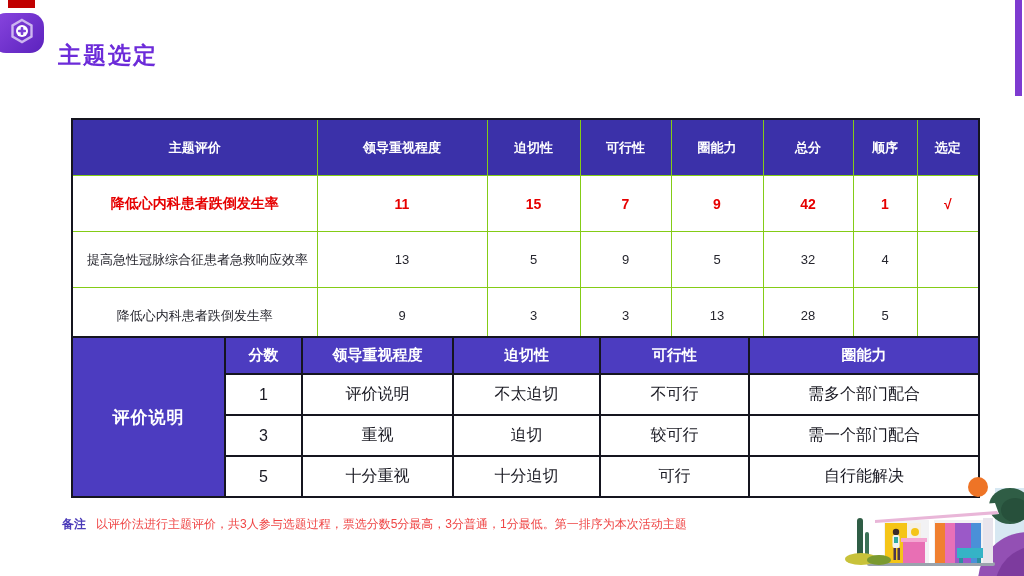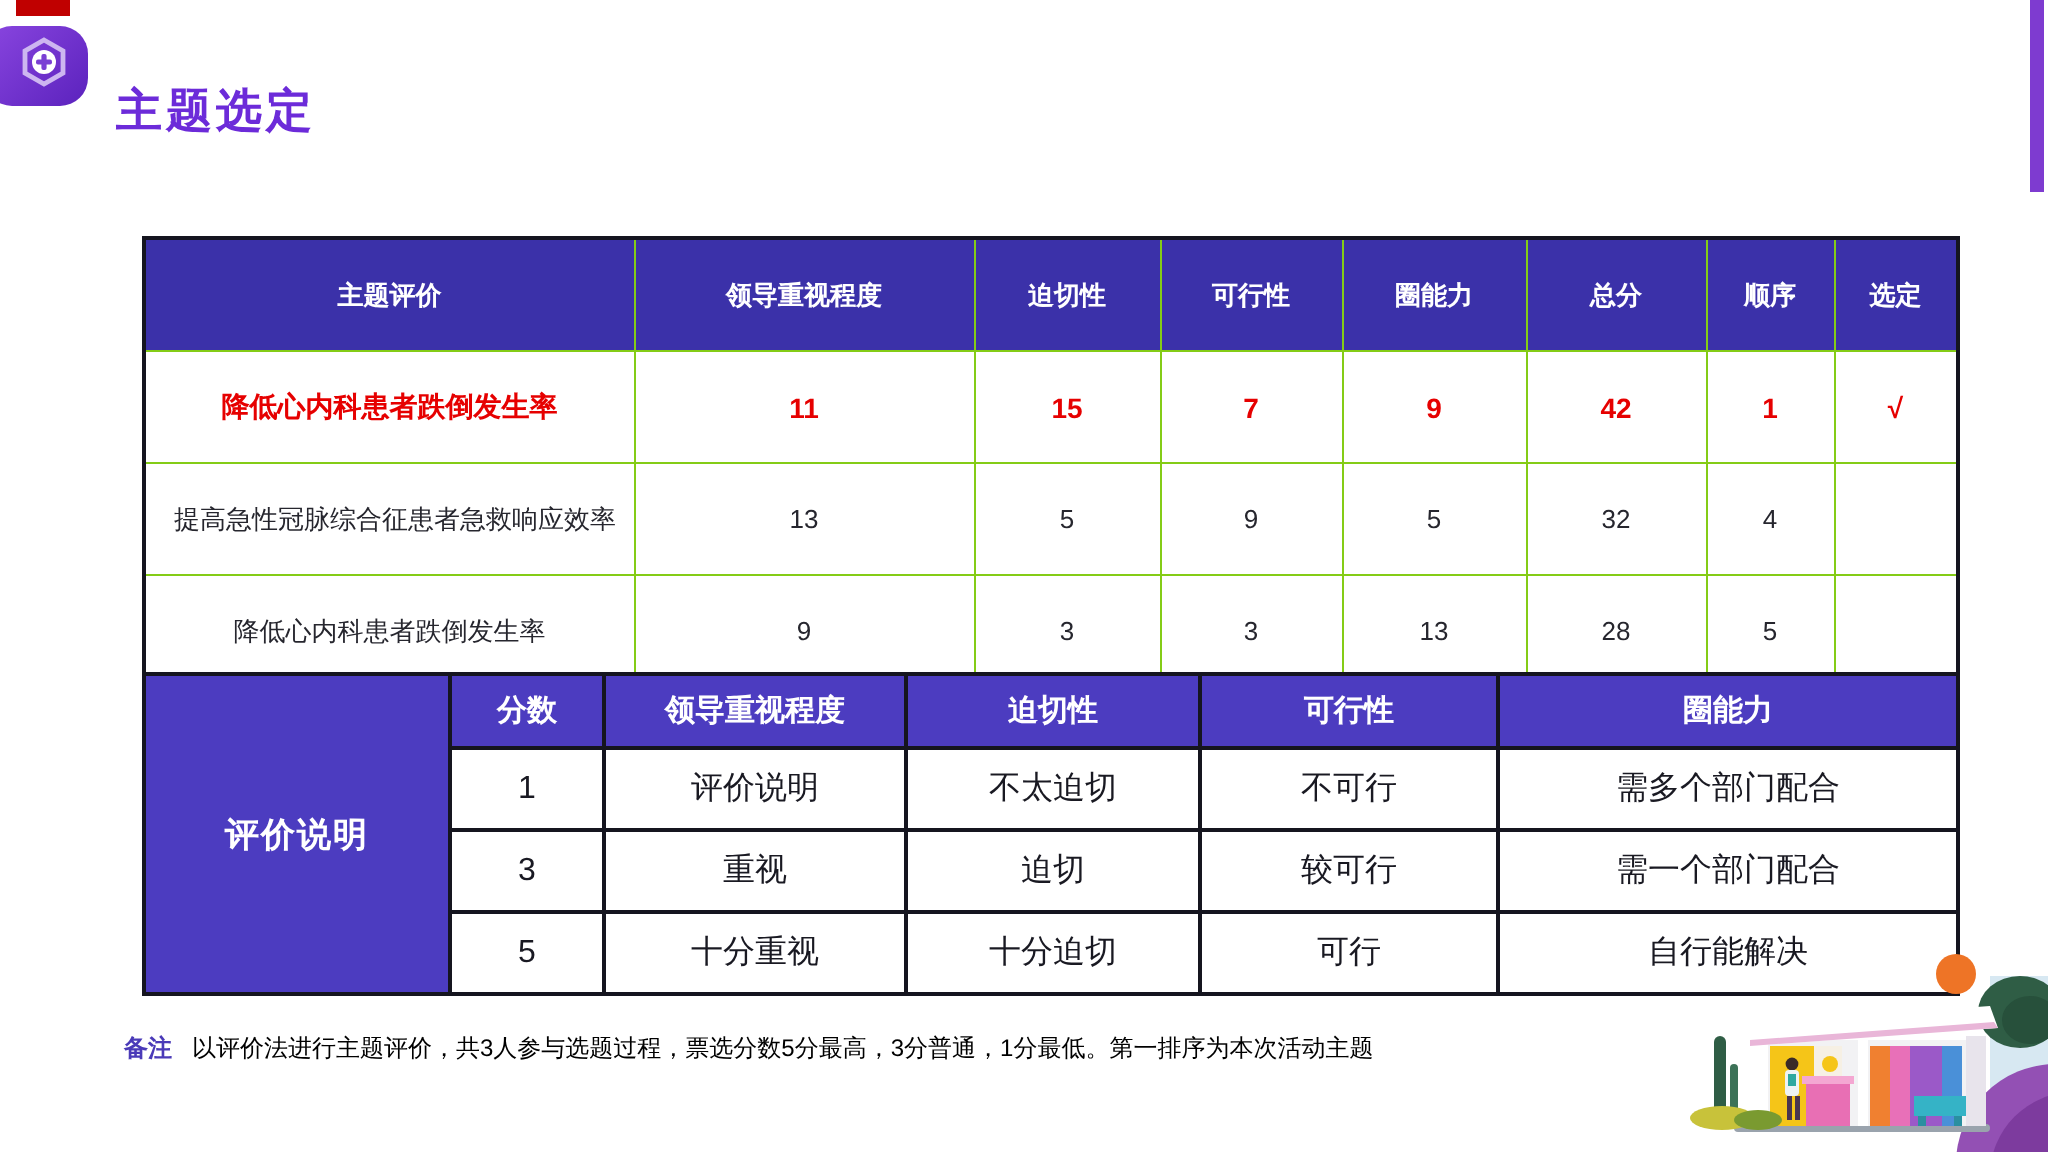--- a/index.html
+++ b/index.html
@@ -25,21 +25,21 @@
   .tbl2{position:absolute;left:71px;top:336px;width:907px;border:2px solid #15151f;}
   .tbl2 th,.tbl2 td{border:2px solid #15151f;text-align:center;vertical-align:middle;padding:0;overflow:hidden;white-space:nowrap;}
   .tbl2 .purple{background:#4c3cc0;color:#ffffff;font-weight:bold;}
   .tbl2 th{height:35px;font-size:15px;font-family:Liberation Mono, monospace;}
   .tbl2 td{background:#ffffff;color:#191922;font-size:16px;height:39px;}
   .tbl2 .rowhead{font-size:17px;letter-spacing:1px;}
 
   
   .note{position:absolute;left:62px;top:516px;font-size:12px;display:flex;gap:10px;align-items:baseline;}
   .note .lbl{color:#4a3ab8;font-weight:bold;}
-  .note .txt{color:#000000;}
+  .note .txt{color:#ef4444;}
 
   
   .illus{position:absolute;right:0;bottom:0;width:179px;height:106px;}
 </style>
 </head>
 <body>
 
 <div class="corner-red"></div>
 <div class="right-strip"></div>
 

